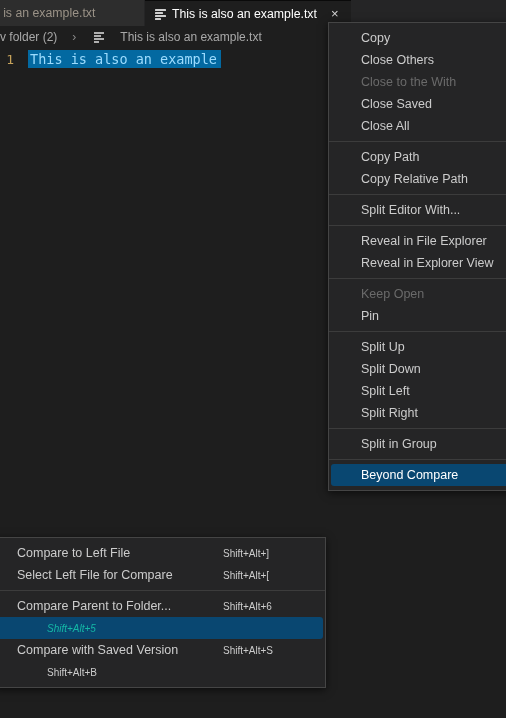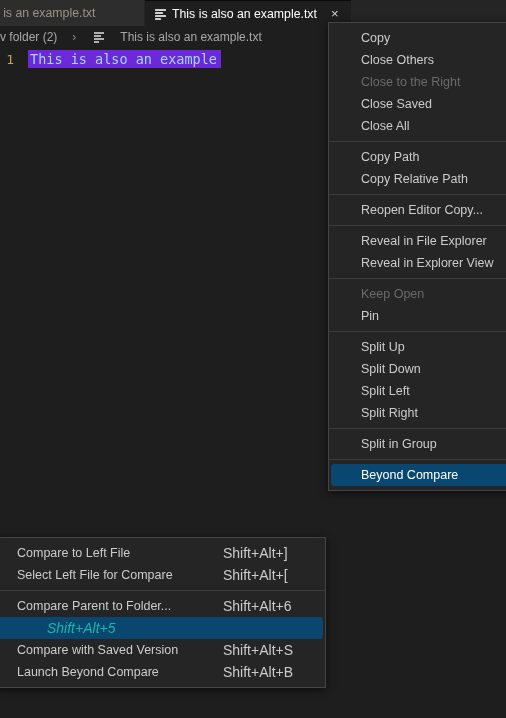--- a/index.html
+++ b/index.html
@@ -139,21 +139,21 @@
   .line-no {
     width: 14px;
     text-align: right;
     color: #c6a25a;
     margin-right: 14px;
     font-family: "DejaVu Sans Mono", monospace;
     font-size: 13px;
   }
   .line-text {
     color: #9cdcfe;
-    background: #6d28d9;
+    background: #0369a1;
     padding: 1px 4px 1px 2px;
     white-space: pre;
   }
 
   
   .menu {
     position: absolute;
     background: #252526;
     border: 1px solid #454545;
     box-shadow: 0 2px 8px rgba(0,0,0,0.6);
@@ -176,21 +176,21 @@
   .menu-item.disabled { color: #6a6a6a; }
   .menu-item.selected {
     background: #094771;
     color: #ffffff;
   }
   .menu-item .label { flex: 1 1 auto; }
   .menu-item .keybind {
     flex: 0 0 auto;
     margin-left: 30px;
     color: #cccccc;
-    font-size: 14px;
+    font-size: 10px;
   }
   .menu-item.selected .keybind { color: #14b8a6; font-style: italic; }
   .menu-sep {
     height: 0;
     border-top: 1px solid #3c3c3c;
     margin: 4px 0;
   }
 
   
   #menu-editor-tab {
@@ -255,38 +255,38 @@
 </div>
 
 <div class="menu" id="menu-editor-tab">
     <div class="menu-item">
       <span class="label">Copy</span>
     </div>
     <div class="menu-item">
       <span class="label">Close Others</span>
     </div>
     <div class="menu-item disabled">
-      <span class="label">Close to the Right</span>
+      <span class="label">Close to the With</span>
     </div>
     <div class="menu-item">
       <span class="label">Close Saved</span>
     </div>
     <div class="menu-item">
       <span class="label">Close All</span>
     </div>
     <div class="menu-sep"></div>
     <div class="menu-item">
       <span class="label">Copy Path</span>
     </div>
     <div class="menu-item">
       <span class="label">Copy Relative Path</span>
     </div>
     <div class="menu-sep"></div>
     <div class="menu-item">
-      <span class="label">Reopen Editor Copy...</span>
+      <span class="label">Split Editor With...</span>
     </div>
     <div class="menu-sep"></div>
     <div class="menu-item">
       <span class="label">Reveal in File Explorer</span>
     </div>
     <div class="menu-item">
       <span class="label">Reveal in Explorer View</span>
     </div>
     <div class="menu-sep"></div>
     <div class="menu-item disabled">
@@ -333,16 +333,15 @@
       <span class="keybind">Shift+Alt+6</span>
     </div>
     <div class="menu-item selected">
       <span class="keybind">Shift+Alt+5</span>
     </div>
     <div class="menu-item">
       <span class="label">Compare with Saved Version</span>
       <span class="keybind">Shift+Alt+S</span>
     </div>
     <div class="menu-item">
-      <span class="label">Launch Beyond Compare</span>
       <span class="keybind">Shift+Alt+B</span>
     </div>
   </div>
 
 </body></html>

